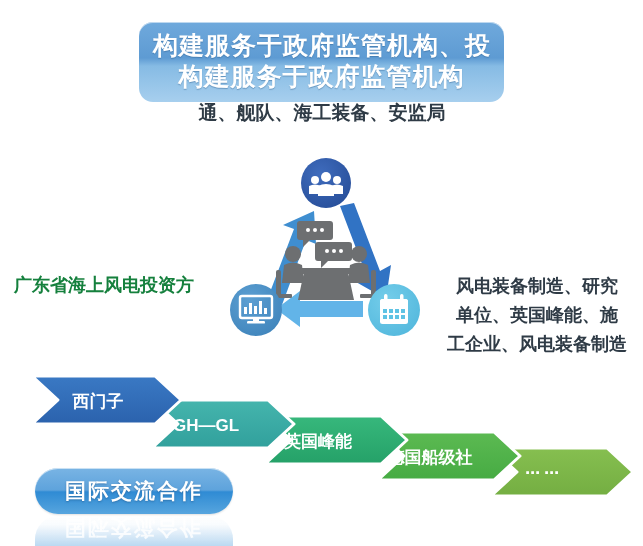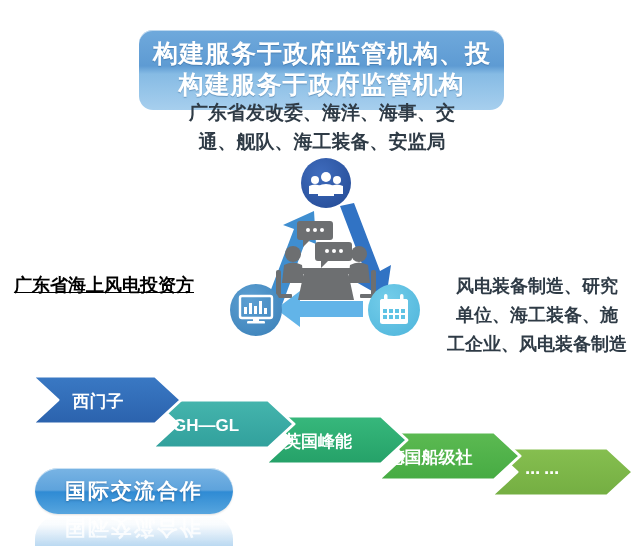--- a/index.html
+++ b/index.html
@@ -13,21 +13,21 @@
     position: relative;
     overflow: hidden;
     font-family: "Liberation Sans", "DejaVu Sans", sans-serif;
     color: #2b3a42;
   }
 
   
   #title-banner {
     position: absolute;
     left: 139px;
-    top: 30px;
+    top: 22px;
     width: 365px;
     box-sizing: border-box;
     padding: 8px 14px 10px 14px;
     border-radius: 14px;
     background: linear-gradient(180deg, #6fa9dc 0%, #5e9bd3 45%, #86bbe4 55%, #a7cfee 100%);
     box-shadow: inset 0 1px 0 rgba(255,255,255,0.55);
     text-align: center;
   }
   #title-banner .line {
     font-size: 25px;
@@ -57,23 +57,22 @@
 
   
   #left-label {
     position: absolute;
     left: 14px;
     top: 272px;
     width: 215px;
     font-size: 18px;
     font-weight: bold;
     line-height: 27px;
-    color: #000000;
+    color: #15803d;
     text-align: left;
-    text-decoration: underline;
   }
   #right-label {
     position: absolute;
     left: 437px;
     top: 272px;
     width: 200px;
     font-size: 18px;
     font-weight: bold;
     line-height: 29px;
     color: #2f3b46;
@@ -153,29 +152,28 @@
 </style>
 </head>
 <body>
 
 <div id="title-banner">
   <div class="line">构建服务于政府监管机构、投</div>
   <div class="line">构建服务于政府监管机构</div>
 </div>
 
 <div id="subtitle">
-  <div class="line">广东省发改委、海洋、海事、交</div>
   <div class="line">通、舰队、海工装备、安监局</div>
 </div>
 
 <div id="left-label">广东省海上风电投资方</div>
 
 <div id="right-label">
   <div class="line">风电装备制造、研究</div>
-  <div class="line">单位、海工装备、施</div>
+  <div class="line">单位、英国峰能、施</div>
   <div class="line">工企业、风电装备制造</div>
 </div>
 
 <div id="cycle-diagram">
   <svg width="195" height="190" viewBox="0 0 195 190" xmlns="http://www.w3.org/2000/svg">
     <defs>
       <radialGradient id="gradTop" cx="38%" cy="32%" r="78%">
         <stop offset="0%" stop-color="#3f6cbd"></stop>
         <stop offset="100%" stop-color="#274e99"></stop>
       </radialGradient>

